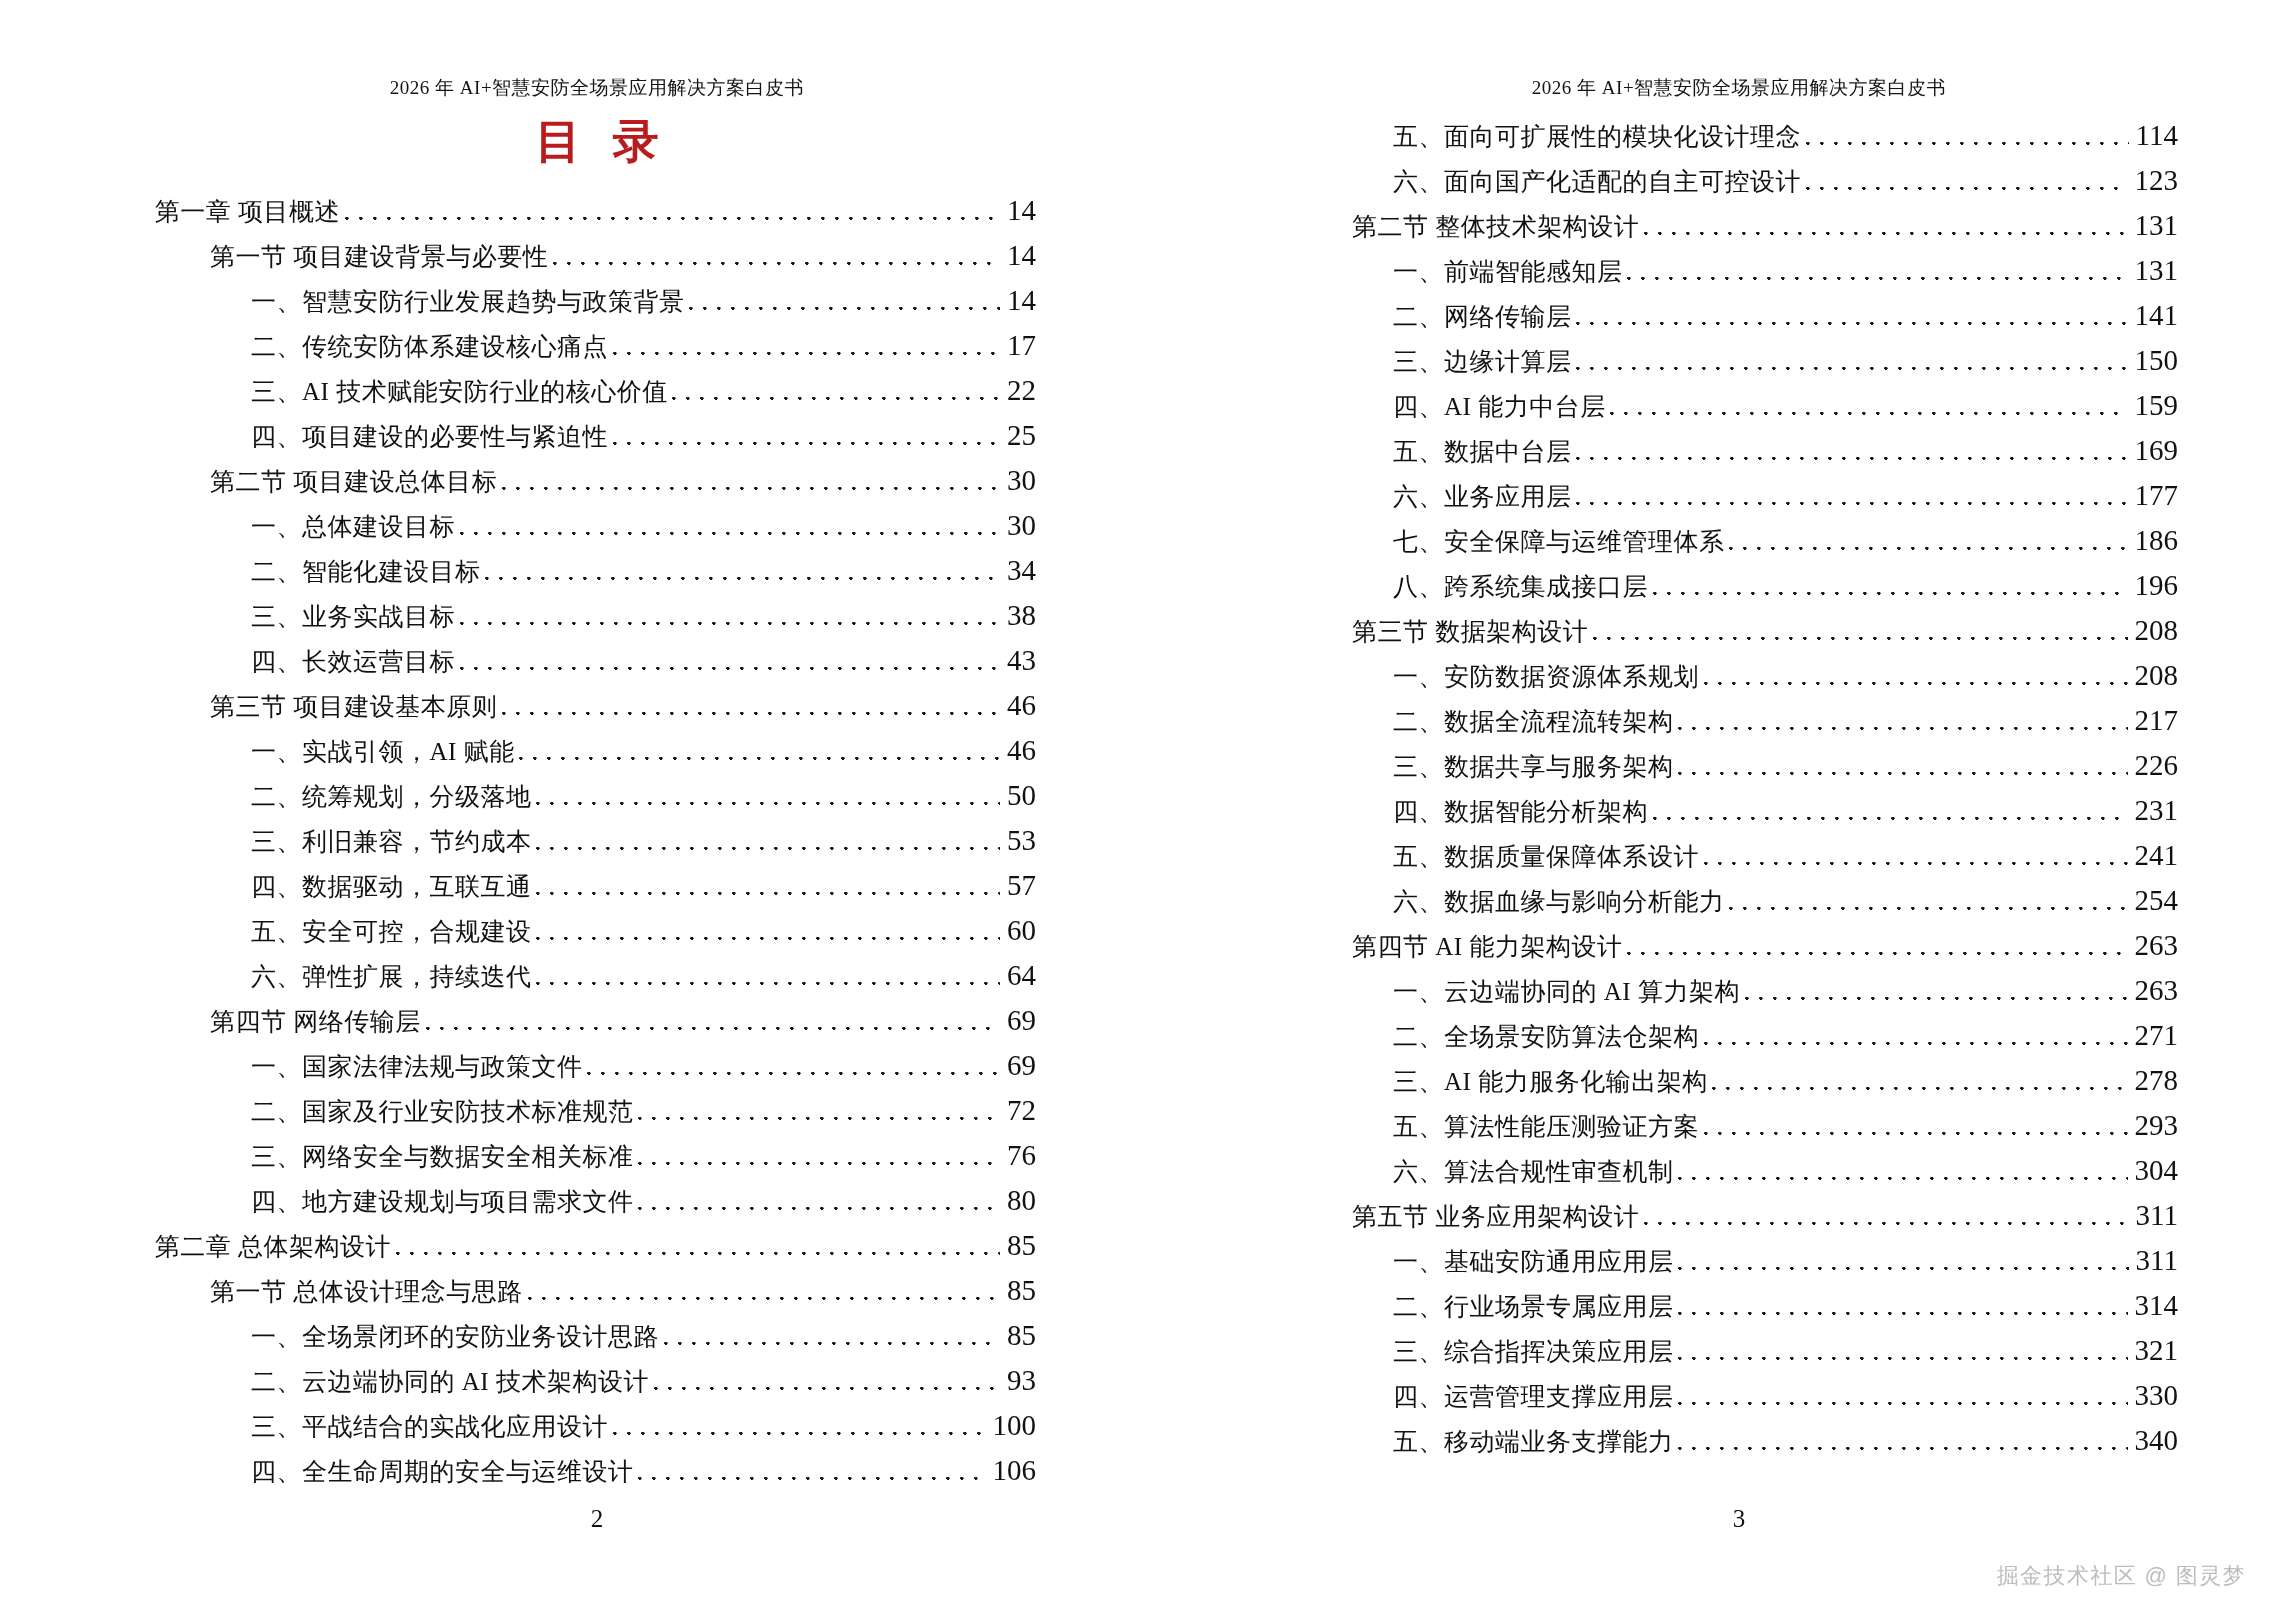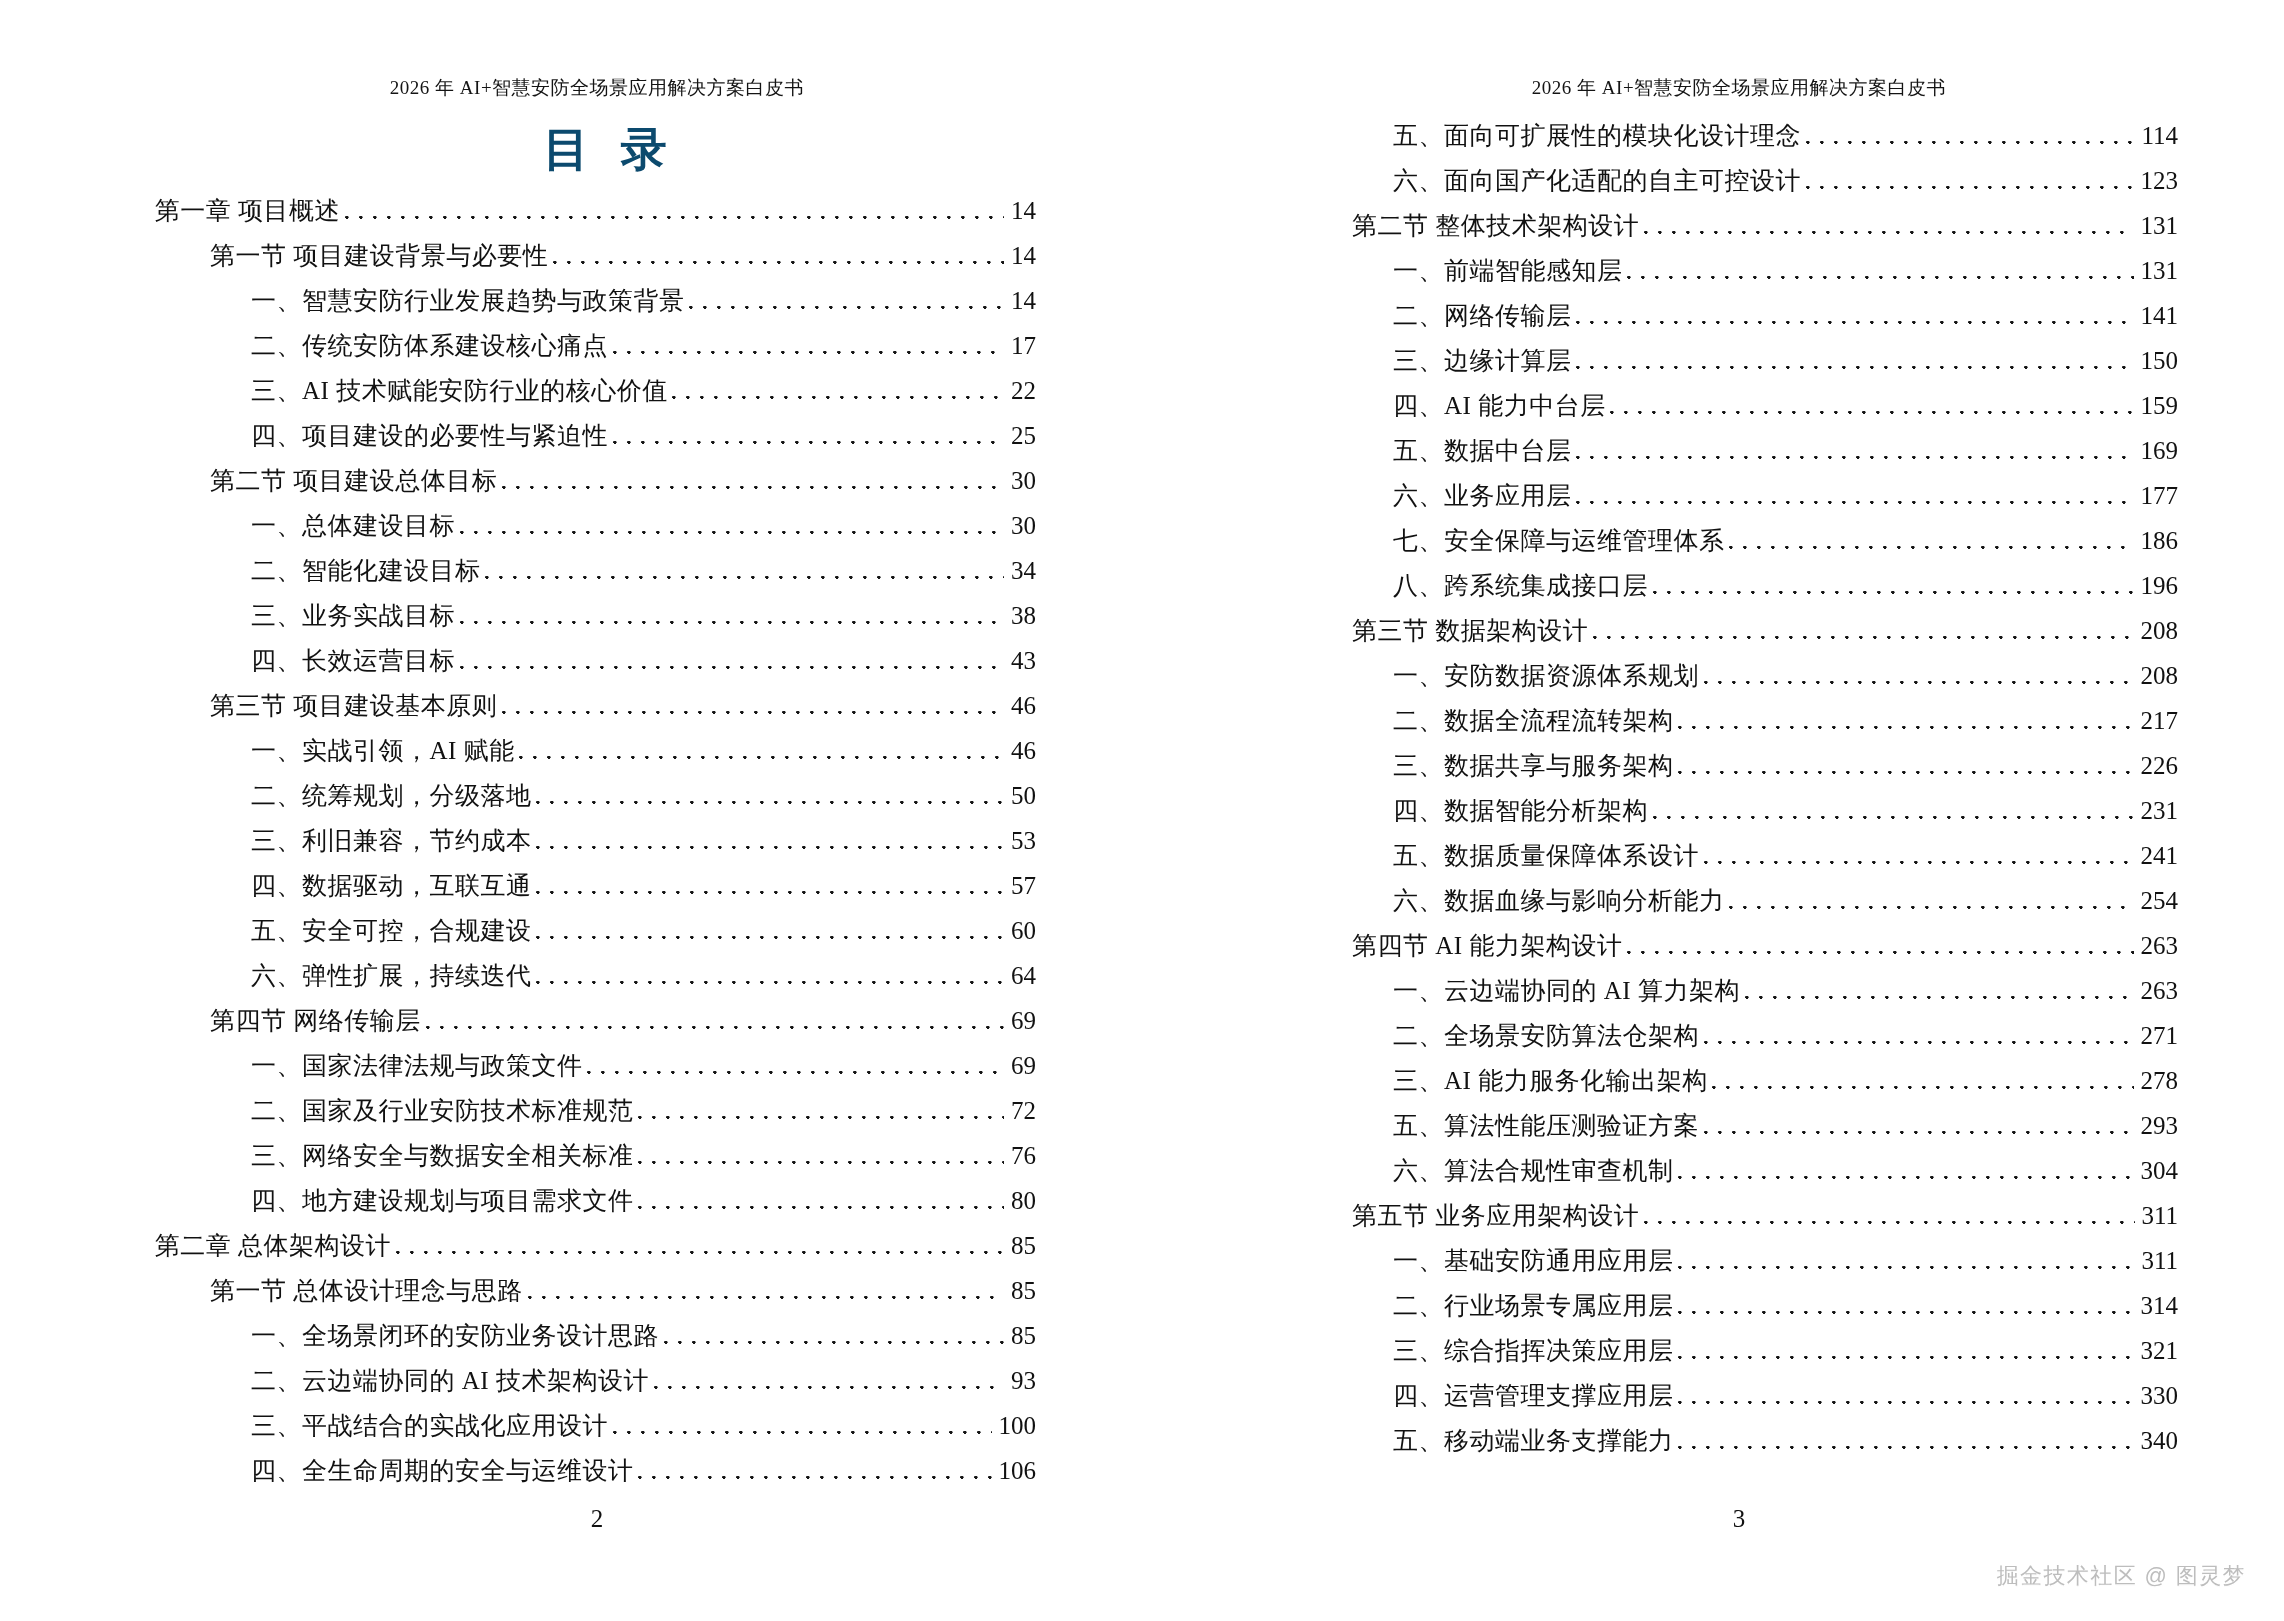--- a/index.html
+++ b/index.html
@@ -23,26 +23,26 @@
     position: absolute;
     top: 78px; left: 154px; width: 886px;
     text-align: center;
     font-size: 19px; line-height: 1.1;
     letter-spacing: 0.5px;
     color: #141414;
   }
   .toc-title {
     position: absolute;
     top: 118px; left: 154px; width: 886px;
-    margin: 8px;
+    margin: 0;
     text-align: center;
     font-size: 46px; line-height: 1.05;
     font-weight: 700;
     word-spacing: 20px;
-    color: #0c4a6e;
+    color: #b91c1c;
   }
   .toc {
     position: absolute;
     left: 150px; width: 886px;
   }
   .page.left  .toc { top: 188px; }
   .page.right .toc { top: 113px; }
 
   .toc-row {
     display: flex;
@@ -59,21 +59,21 @@
   .toc-label { flex: 0 0 auto; letter-spacing: 0.5px; }
   .dots {
     flex: 1 1 auto;
     height: 4.3px;
     margin: 0 6.7px 0 4.8px;
     background-image: radial-gradient(circle at 1.9px 2.4px, #151515 1.5px, rgba(0,0,0,0) 1.9px);
     background-size: 14px 4.3px;
     background-repeat: repeat-x;
     background-position: left bottom;
   }
-  .toc-page-num { flex: 0 0 auto; font-size: 25px; }
+  .toc-page-num { flex: 0 0 auto; font-size: 29px; }
 
   .folio {
     position: absolute;
     top: 1505px; left: 154px; width: 886px;
     text-align: center;
     font-size: 25px; line-height: 1.1;
   }
 
   .watermark {
     position: absolute;

